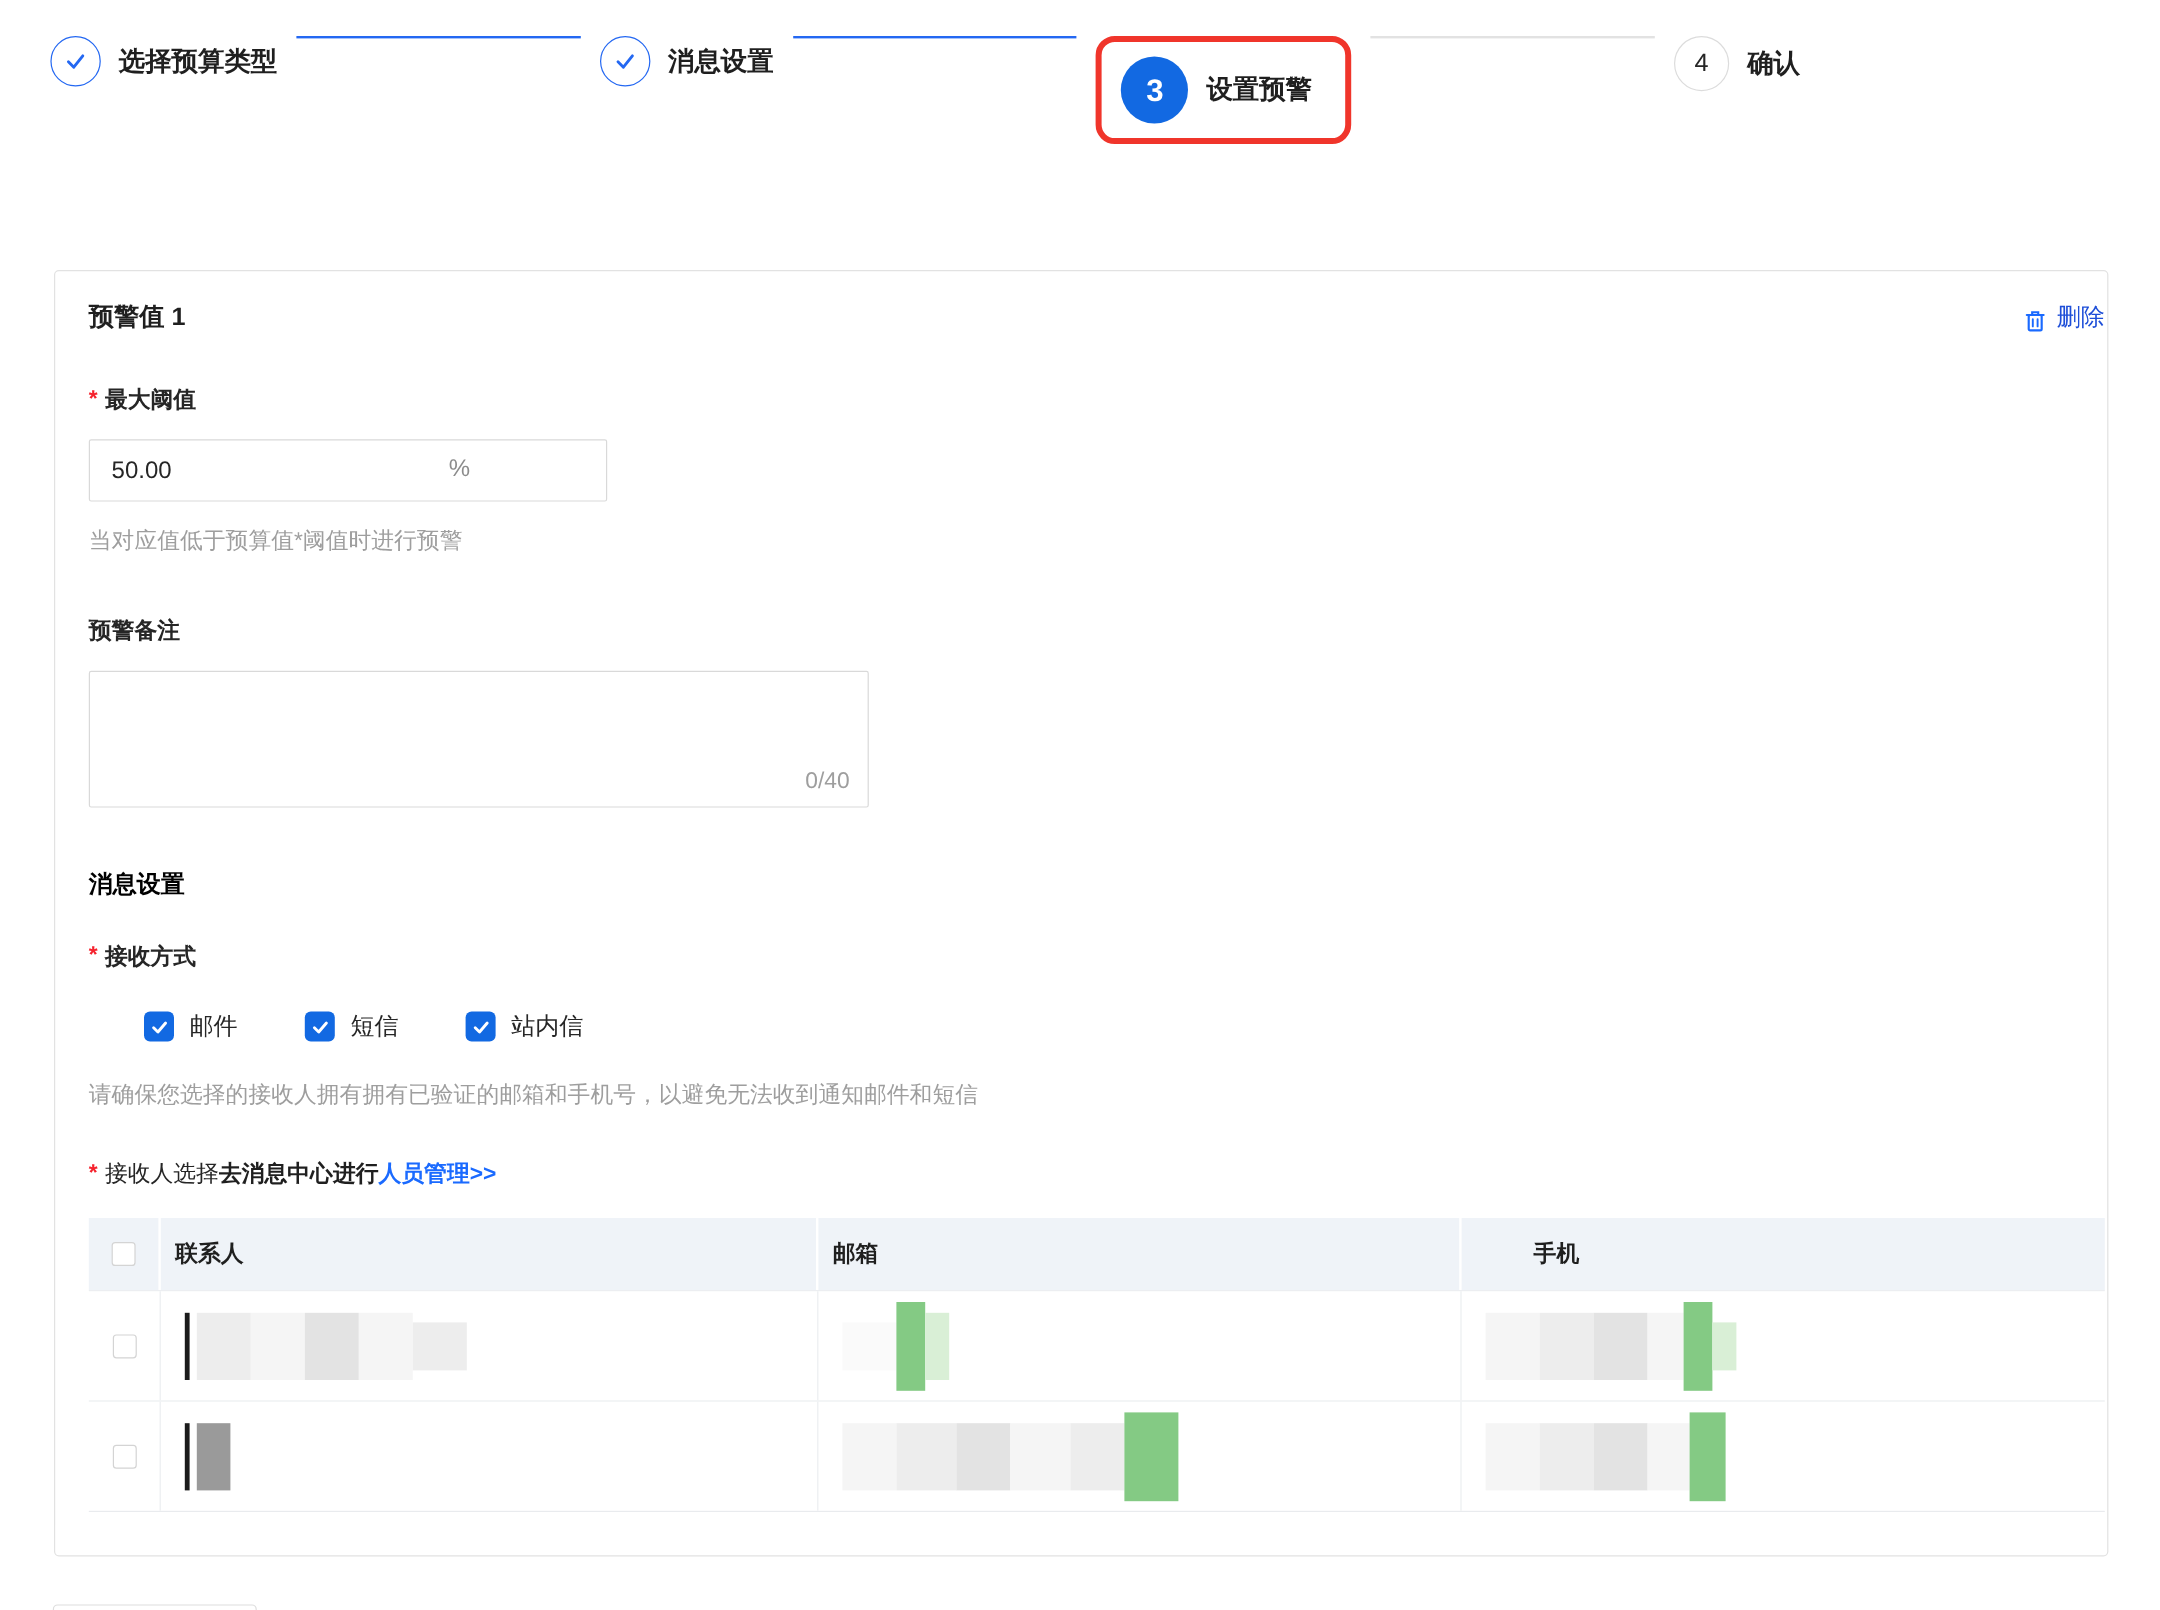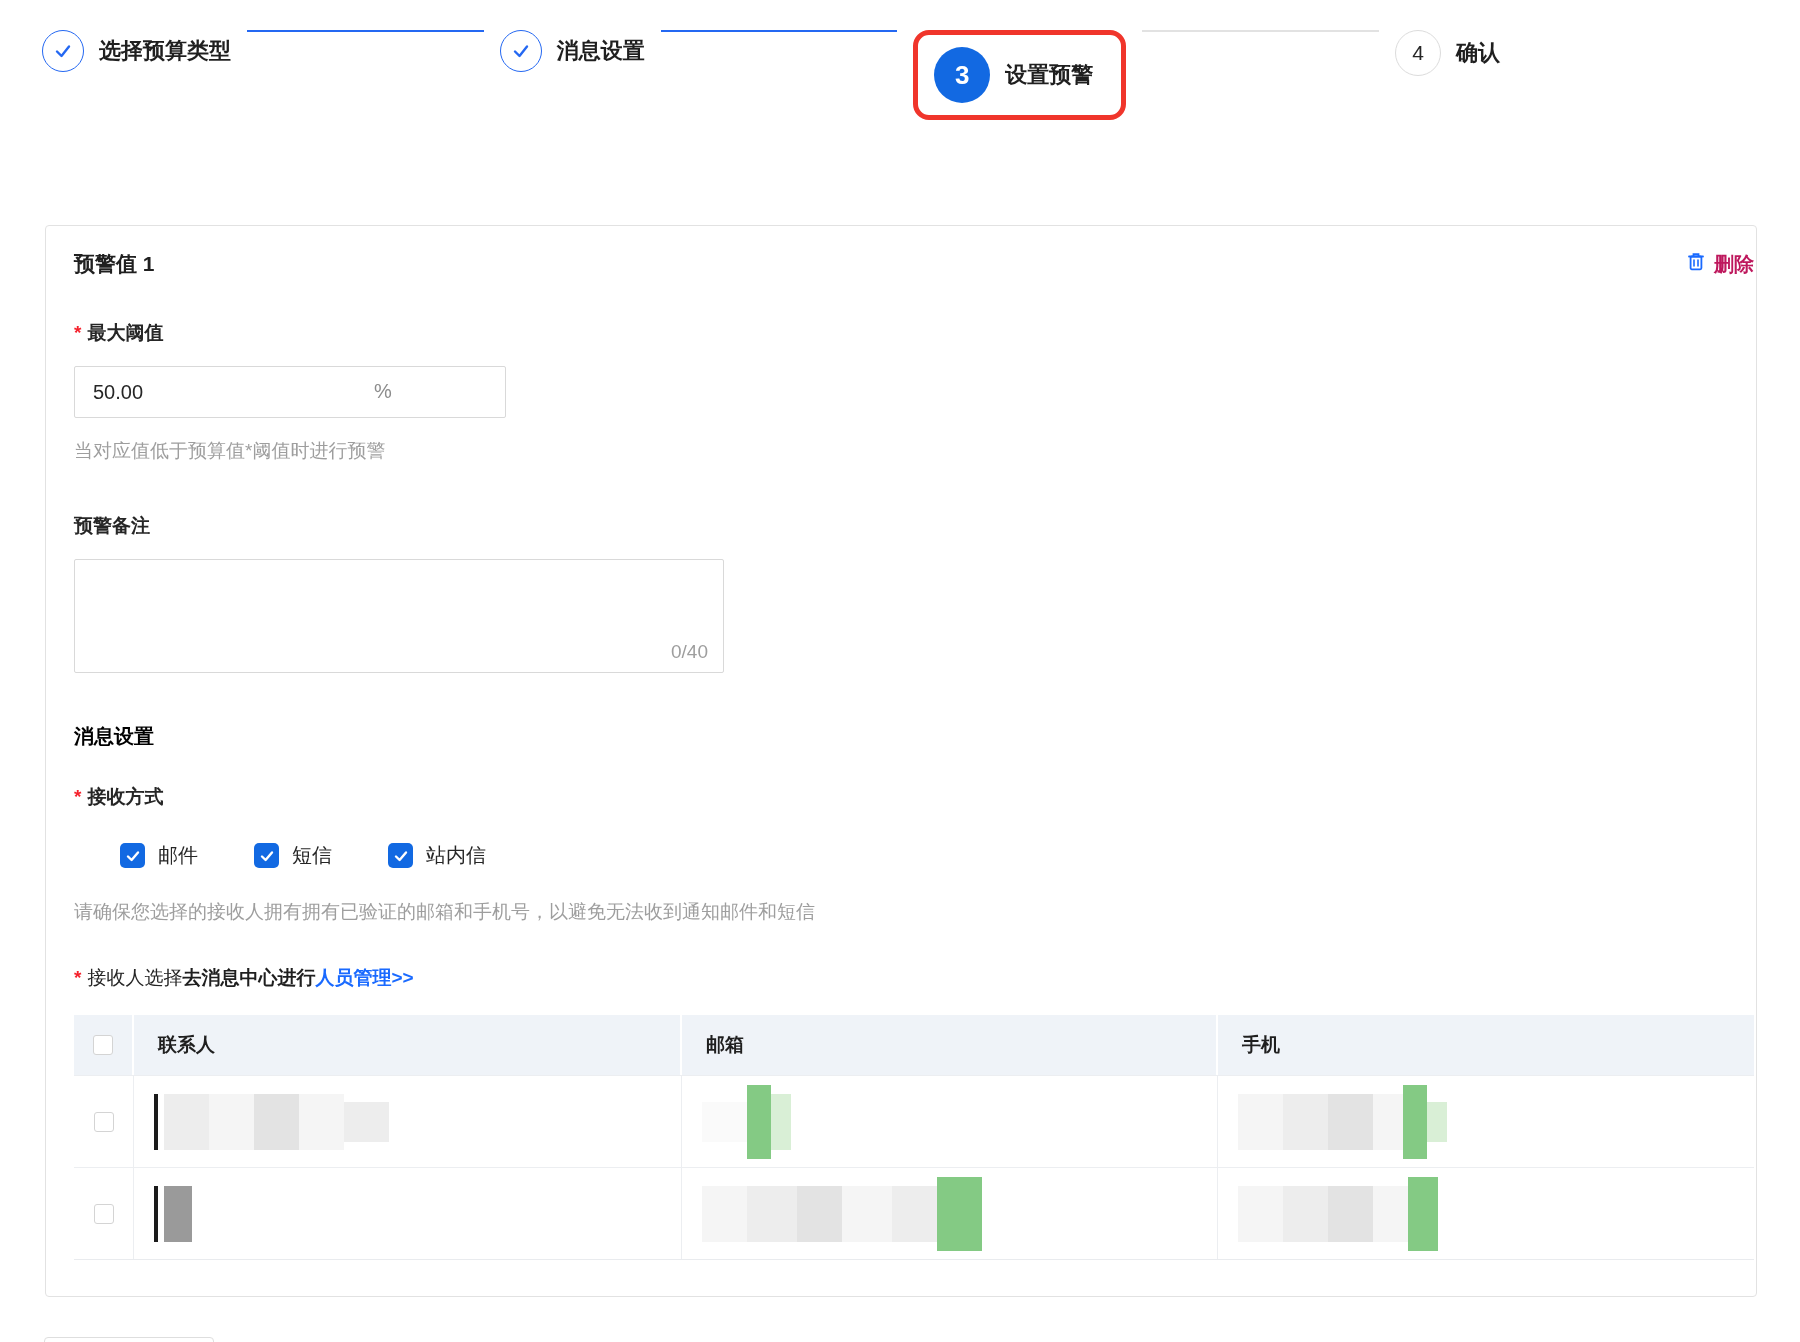--- a/index.html
+++ b/index.html
@@ -20,21 +20,21 @@
   .connector.blue { background:#2468f2; }
   .connector.gray { background:#e2e2e2; }
   .annotation { border:5px solid #f0352b; border-radius:16px; padding:12px 28px 12px 16px;
     display:flex; align-items:center; gap:16px; flex:none; background:#fff; }
 
   
   .panel { margin:105px 43px 0 45px; width:1712px; border:1px solid #e2e2e2; border-radius:4px;
     background:#fff; padding:24px 2px 36px 28px; }
   .panel-head { display:flex; align-items:center; justify-content:space-between; }
   .panel-title { font-size:21px; font-weight:bold; color:#1f1f1f; }
-  .delete-link { display:flex; align-items:flex-start; gap:8px; color:#be185d; font-size:20px; cursor:pointer;font-weight:bold; }
+  .delete-link { display:flex; align-items:flex-end; gap:8px; color:#1d4ed8; font-size:20px; cursor:pointer; }
 
   .field-label { display:flex; align-items:center; gap:6px; font-size:19px; font-weight:bold; color:#262626; }
   .req { color:#f5222d; font-size:19px; font-weight:bold; }
   .mt42 { margin-top:42px; } .mt20 { margin-top:20px; } .mt48 { margin-top:49px; }
   .mt50 { margin-top:50px; } .mt34 { margin-top:34px; } .mt32 { margin-top:32px;padding-left:46px; }
   .mt30 { margin-top:30px; } .mt40 { margin-top:40px; } .mt24 { margin-top:24px; }
 
   .input-wrap { position:relative; width:432px; height:52px; }
   .num-input { width:432px; height:52px; border:1px solid #d9d9d9; border-radius:2px;
     font-size:20px; color:#262626; padding:0 0 0 18px; outline:none;
@@ -57,24 +57,24 @@
   .cb-label { font-size:20px; color:#262626; }
 
   .recipient-line { display:flex; align-items:center; font-size:19px; }
   .recipient-line .lbl { color:#262626; margin-left:6px; }
   .recipient-line .b { font-weight:bold; color:#1f1f1f; }
   .recipient-line .link { font-weight:bold; color:#1a6aff; cursor:pointer; }
 
   
   .r-table { width:100%; border-bottom:1px solid #e9ebee; }
   .t-head { display:grid; grid-template-columns:60px 548px 536px 1fr; background:#eff3f8; height:60px; }
-  .t-head .th { display:flex; align-items:center; padding-left:24px; font-size:19px; font-weight:bold;
+  .t-head .th { display:flex; align-items:center; padding-left:12px; font-size:19px; font-weight:bold;
     color:#1f1f1f; border-right:2px solid #ffffff; }
   .t-head .th:first-child { justify-content:center; padding-left:0; }
-  .t-head .th:last-child { border-right:none; }
+  .t-head .th:last-child { border-right:none;margin-left:48px; }
   .t-row { display:grid; grid-template-columns:60px 548px 536px 1fr; height:92px; border-top:1px solid #eceef1; }
   .t-row .td { display:flex; align-items:center; padding-left:20px; border-right:1px solid #eceef1; overflow:hidden; }
   .t-row .td:first-child { justify-content:center; padding-left:0; }
   .t-row .td:last-child { border-right:none; }
   .cb-plain { width:20px; height:20px; border:1px solid #d4d4d4; border-radius:3px; background:#fff; flex:none; }
 
   
   .mosaic { display:flex; align-items:center; }
   .mosaic i { display:block; height:56px; width:45px; }
   .tick { width:4px !important; height:46px; background:#1b1b1b; margin-right:6px; }

